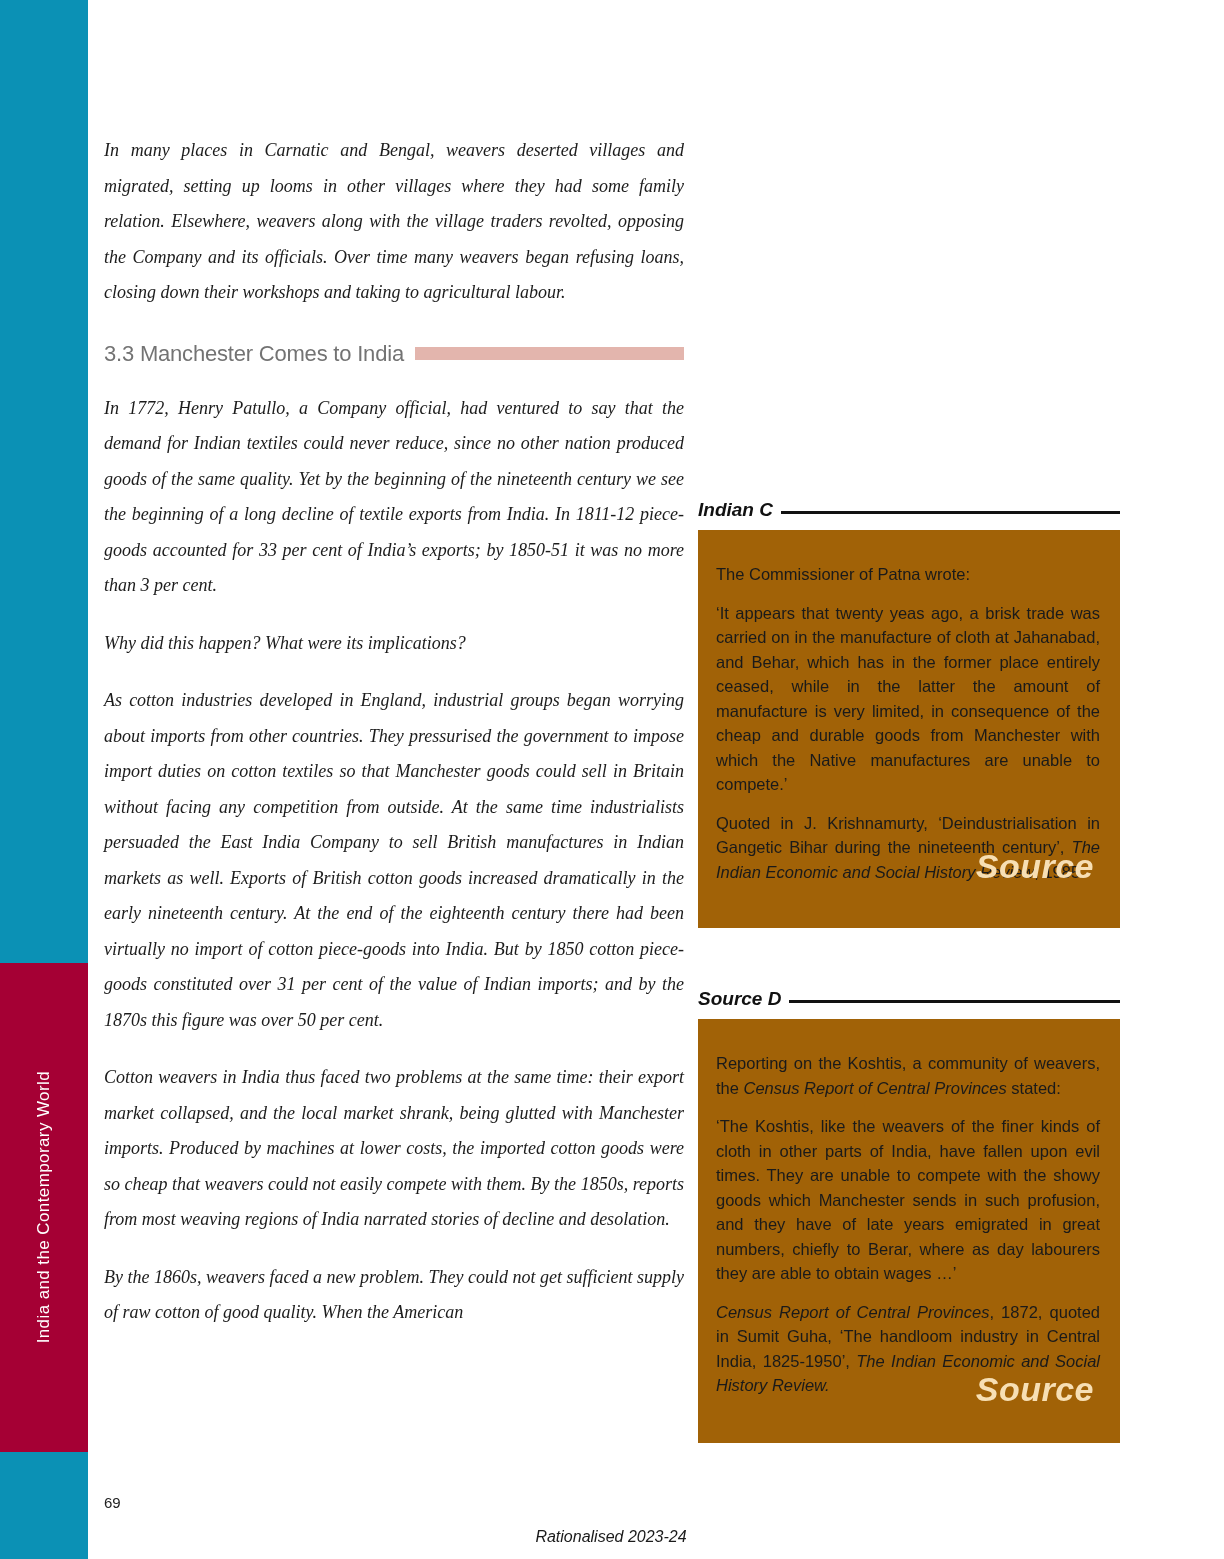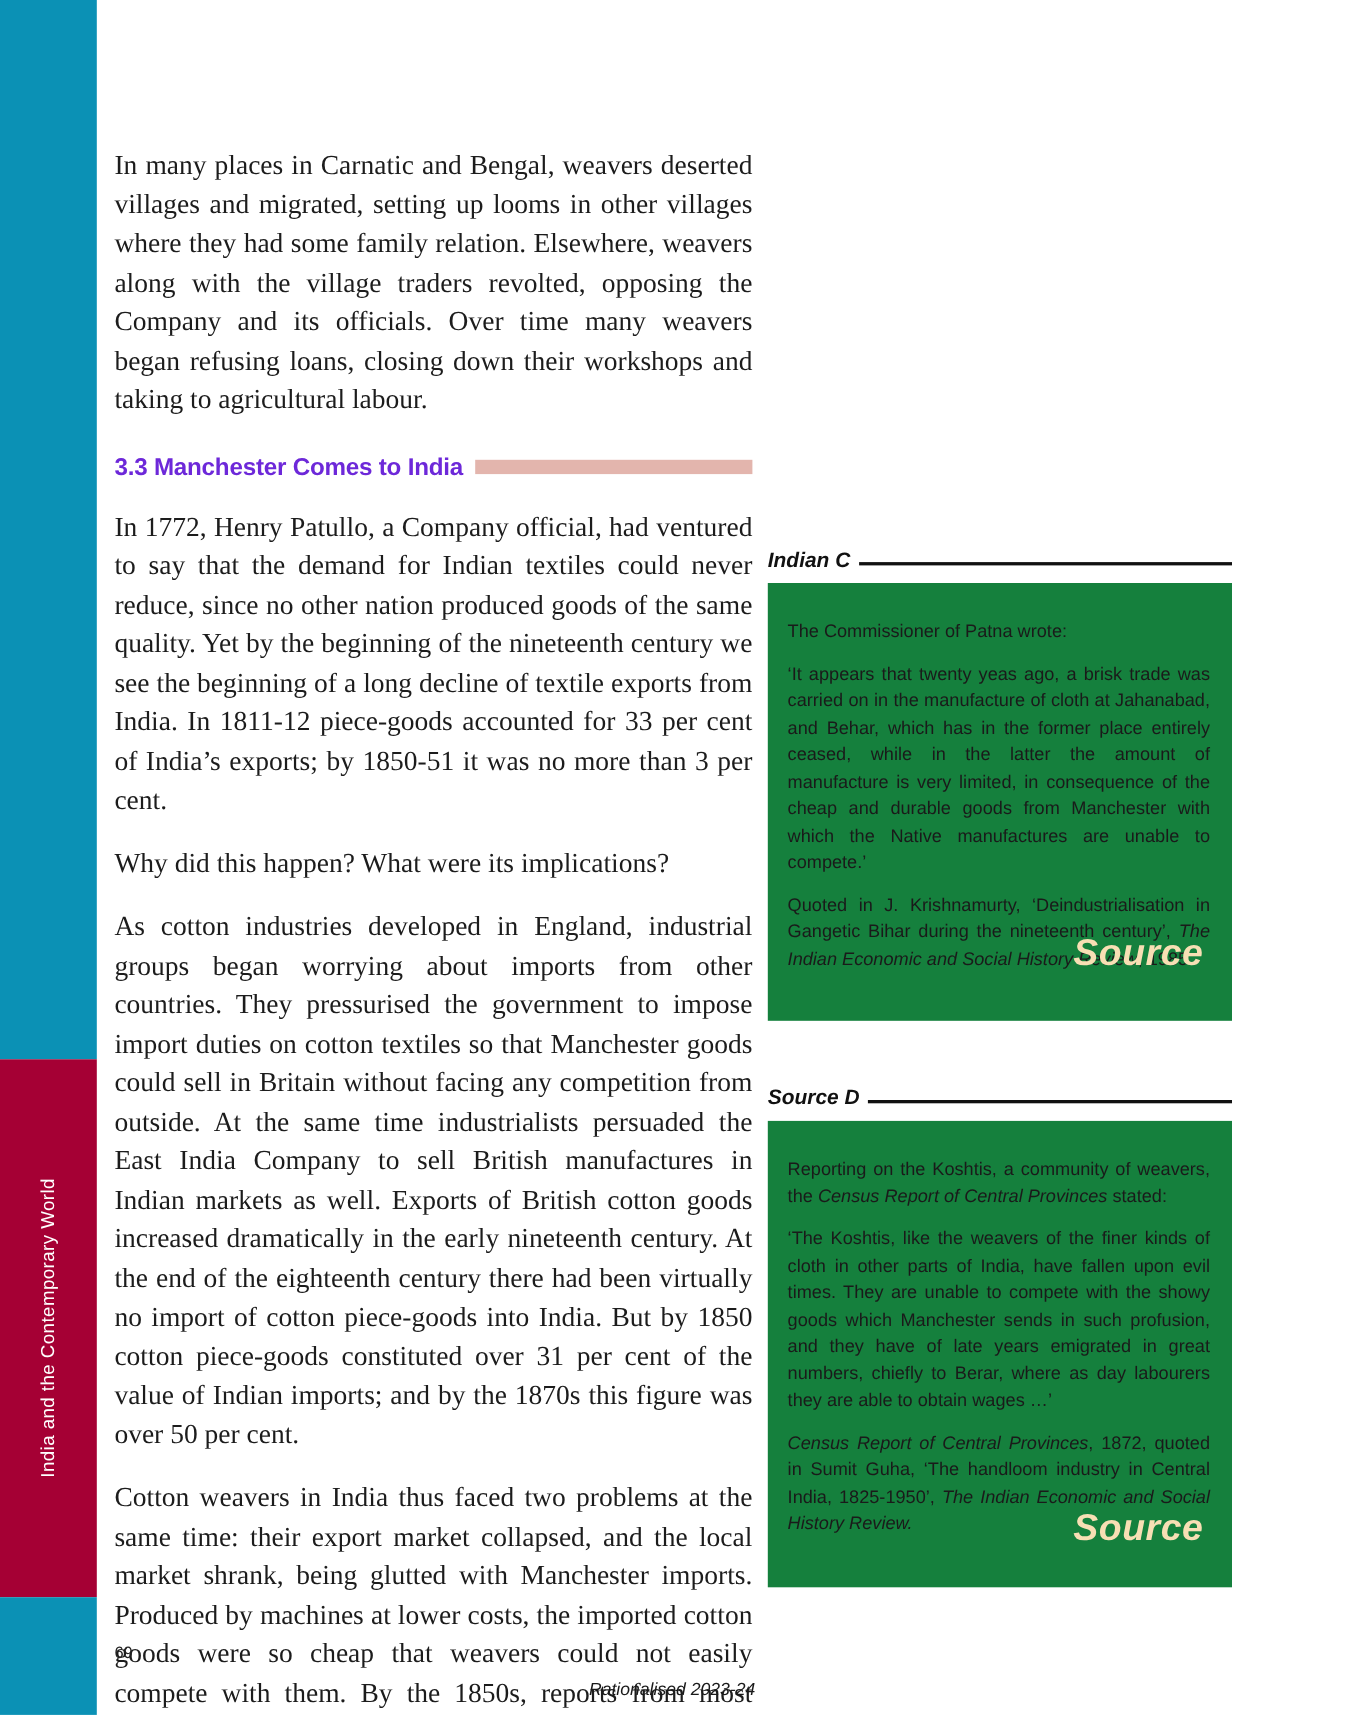--- a/index.html
+++ b/index.html
@@ -72,40 +72,41 @@
 
   
   #text-column {
     position: absolute;
     left: 16px;
     top: 133px;
     width: 580px;
   }
   .para {
     font-family: "Liberation Serif", serif;
-    font-size: 25px;
+    font-size: 18px;
     line-height: 35.5px;
     color: #1c1c1c;
     text-align: justify;
     margin: 0 0 22px 0;
     -webkit-hyphens: none;
     hyphens: none;
+    font-style: italic;
   }
 
   
   #section-heading {
     display: flex;
     align-items: center;
     margin: 30px 0 24px 0;
   }
   #section-heading-text {
     font-family: "Liberation Sans", sans-serif;
     font-size: 22px;
-    font-weight: bold;
-    color: #6d28d9;
+    font-weight: normal;
+    color: #737373;
     white-space: nowrap;
     letter-spacing: -0.2px;
   }
   #section-heading-rule {
     flex: 1;
     height: 13px;
     background: #e3b5ad;
     margin-left: 11px;
   }
 
@@ -133,21 +134,21 @@
   }
   .source-header-rule {
     flex: 1;
     height: 3px;
     background: #111111;
     margin-left: 8px;
     margin-top: 5px;
   }
 
   .source-box {
-    background: #15803d;
+    background: #a16207;
     padding: 32px 20px 26px 18px;
     margin-top: 7px;
     position: relative;
     box-sizing: border-box;
   }
   #source-c-box { min-height: 398px; }
   #source-d-box { min-height: 424px; }
 
   .source-p {
     font-family: "Liberation Sans", sans-serif;

